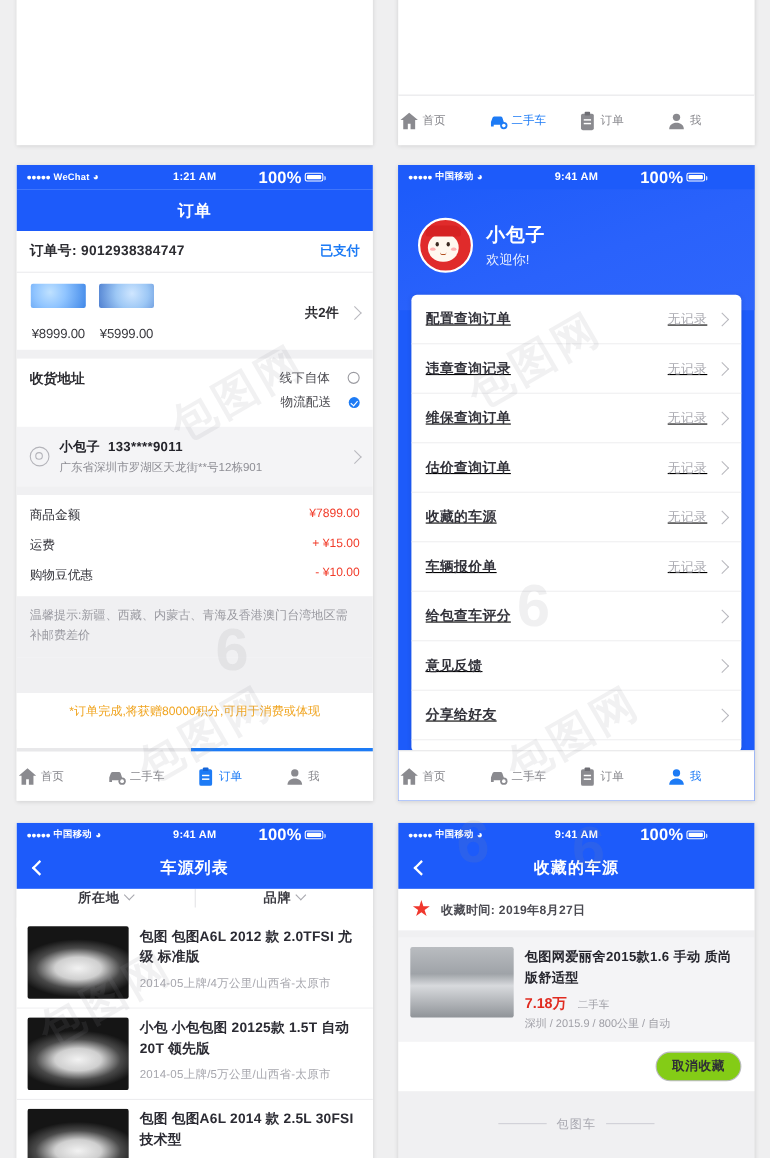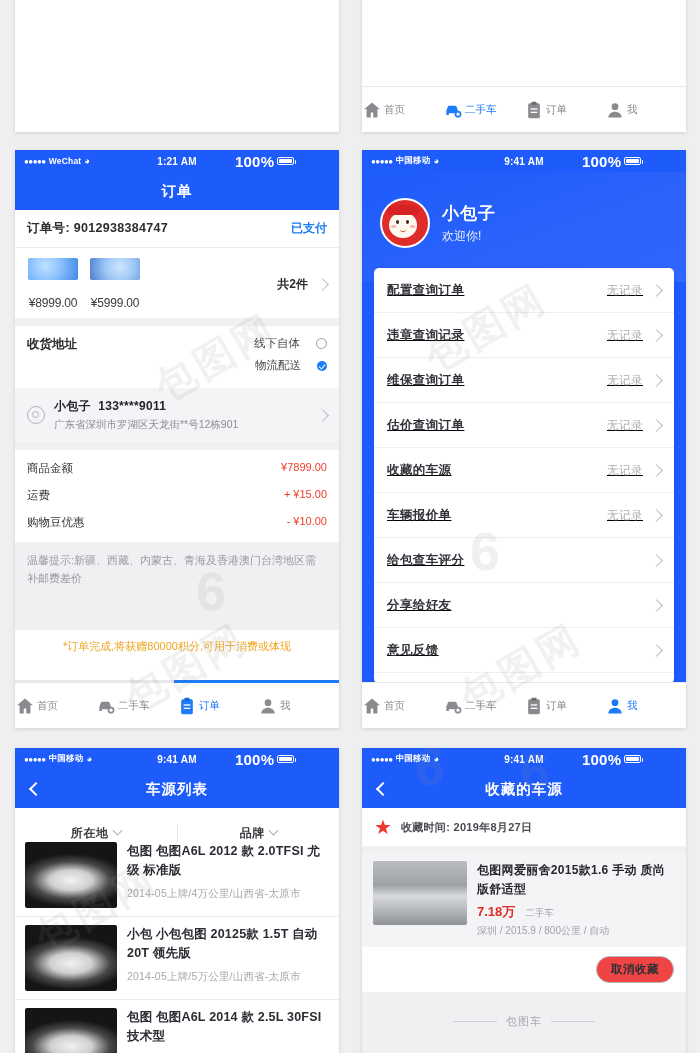--- a/index.html
+++ b/index.html
@@ -140,21 +140,21 @@
     display:flex;align-items:center;padding:0 13px;height:44px;
     border-bottom:1px solid #efeff1;
     text-decoration:underline;
   }
   .prof-item:last-child{border-bottom:none;}
   .pi-label{font-size:12.5px;color:#32323a;font-weight:bold;letter-spacing:.4px;}
   .pi-right{margin-left:auto;display:flex;align-items:center;gap:9px;}
   .pi-value{font-size:11.5px;color:#a9a9b0;letter-spacing:.5px;}
 
   
-  .filters{display:flex;height:34px;align-items:flex-end;background:#fff;border-bottom:1px solid #ededef;}
+  .filters{display:flex;height:34px;align-items:flex-start;background:#fff;border-bottom:1px solid #ededef;}
   .filter{flex:1;display:flex;align-items:center;justify-content:center;gap:5px;font-size:12px;color:#3a3a41;font-weight:bold;letter-spacing:.6px;}
   .filter + .filter{border-left:1px solid #e4e4e7;}
   .caret{width:6px;height:6px;border-right:1.4px solid #a8a8ae;border-bottom:1.4px solid #a8a8ae;transform:rotate(45deg) translate(-2px,-2px);}
 
   .car-item{display:flex;gap:10px;padding:8px 10px;background:#fff;border-bottom:1px solid #ededef;}
   .car-img{width:92px;height:66px;border-radius:2px;flex:none;}
   .car-info{flex:1;min-width:0;}
   .car-title{font-size:12.5px;color:#2b2b33;line-height:1.5;font-weight:bold;letter-spacing:.2px;}
   .car-meta{font-size:10.5px;color:#a6a6ad;margin-top:7px;letter-spacing:.2px;}
 
@@ -165,21 +165,21 @@
   .fav-card{display:flex;gap:10px;padding:9px 11px;background:#f4f4f6;}
   .fav-img{width:94px;height:64px;border-radius:2px;flex:none;}
   .fav-title{font-size:12px;color:#26262e;font-weight:bold;line-height:1.55;letter-spacing:.3px;}
   .fav-pricerow{display:flex;align-items:baseline;gap:10px;margin-top:5px;}
   .fav-price{color:#e02b20;font-size:13px;font-weight:bold;}
   .fav-tag{font-size:9.5px;color:#9d9da4;}
   .fav-meta{font-size:10px;color:#a0a0a7;margin-top:3px;}
   .fav-actions{background:#fff;padding:9px 12px;display:flex;justify-content:flex-end;}
   .btn-outline{
     border:1px solid #b9b9bf;border-radius:14px;
-    padding:5px 14px;font-size:11.5px;color:#2e2e36;font-weight:bold;background:#ef4444;letter-spacing:.5px;
+    padding:5px 14px;font-size:11.5px;color:#2e2e36;font-weight:bold;background:#84cc16;letter-spacing:.5px;
   }
   .footer-note{display:flex;align-items:center;justify-content:center;gap:9px;padding:22px 0;}
   .footer-note .line{width:44px;height:1px;background:#cfcfd6;}
   .footer-note .txt{font-size:11px;color:#a8a8b0;letter-spacing:1px;}
 
   
   .tr-row{display:flex;gap:10px;padding:8px 10px;background:#fff;}
 
   
   .ph-car-white{background:
@@ -450,27 +450,27 @@
           <span class="chev"></span>
         </span>
       </div>
       <div class="prof-item">
         <span class="pi-label">给包查车评分</span>
         <span class="pi-right">
           <span class="chev"></span>
         </span>
       </div>
       <div class="prof-item">
+        <span class="pi-label">意见反馈</span>
+        <span class="pi-right">
+          <span class="chev"></span>
+        </span>
+      </div>
+      <div class="prof-item">
         <span class="pi-label">分享给好友</span>
-        <span class="pi-right">
-          <span class="chev"></span>
-        </span>
-      </div>
-      <div class="prof-item">
-        <span class="pi-label">意见反馈</span>
         <span class="pi-right">
           <span class="chev"></span>
         </span>
       </div>
       <div class="prof-item">
         
         
       </div>
     </div>
 

